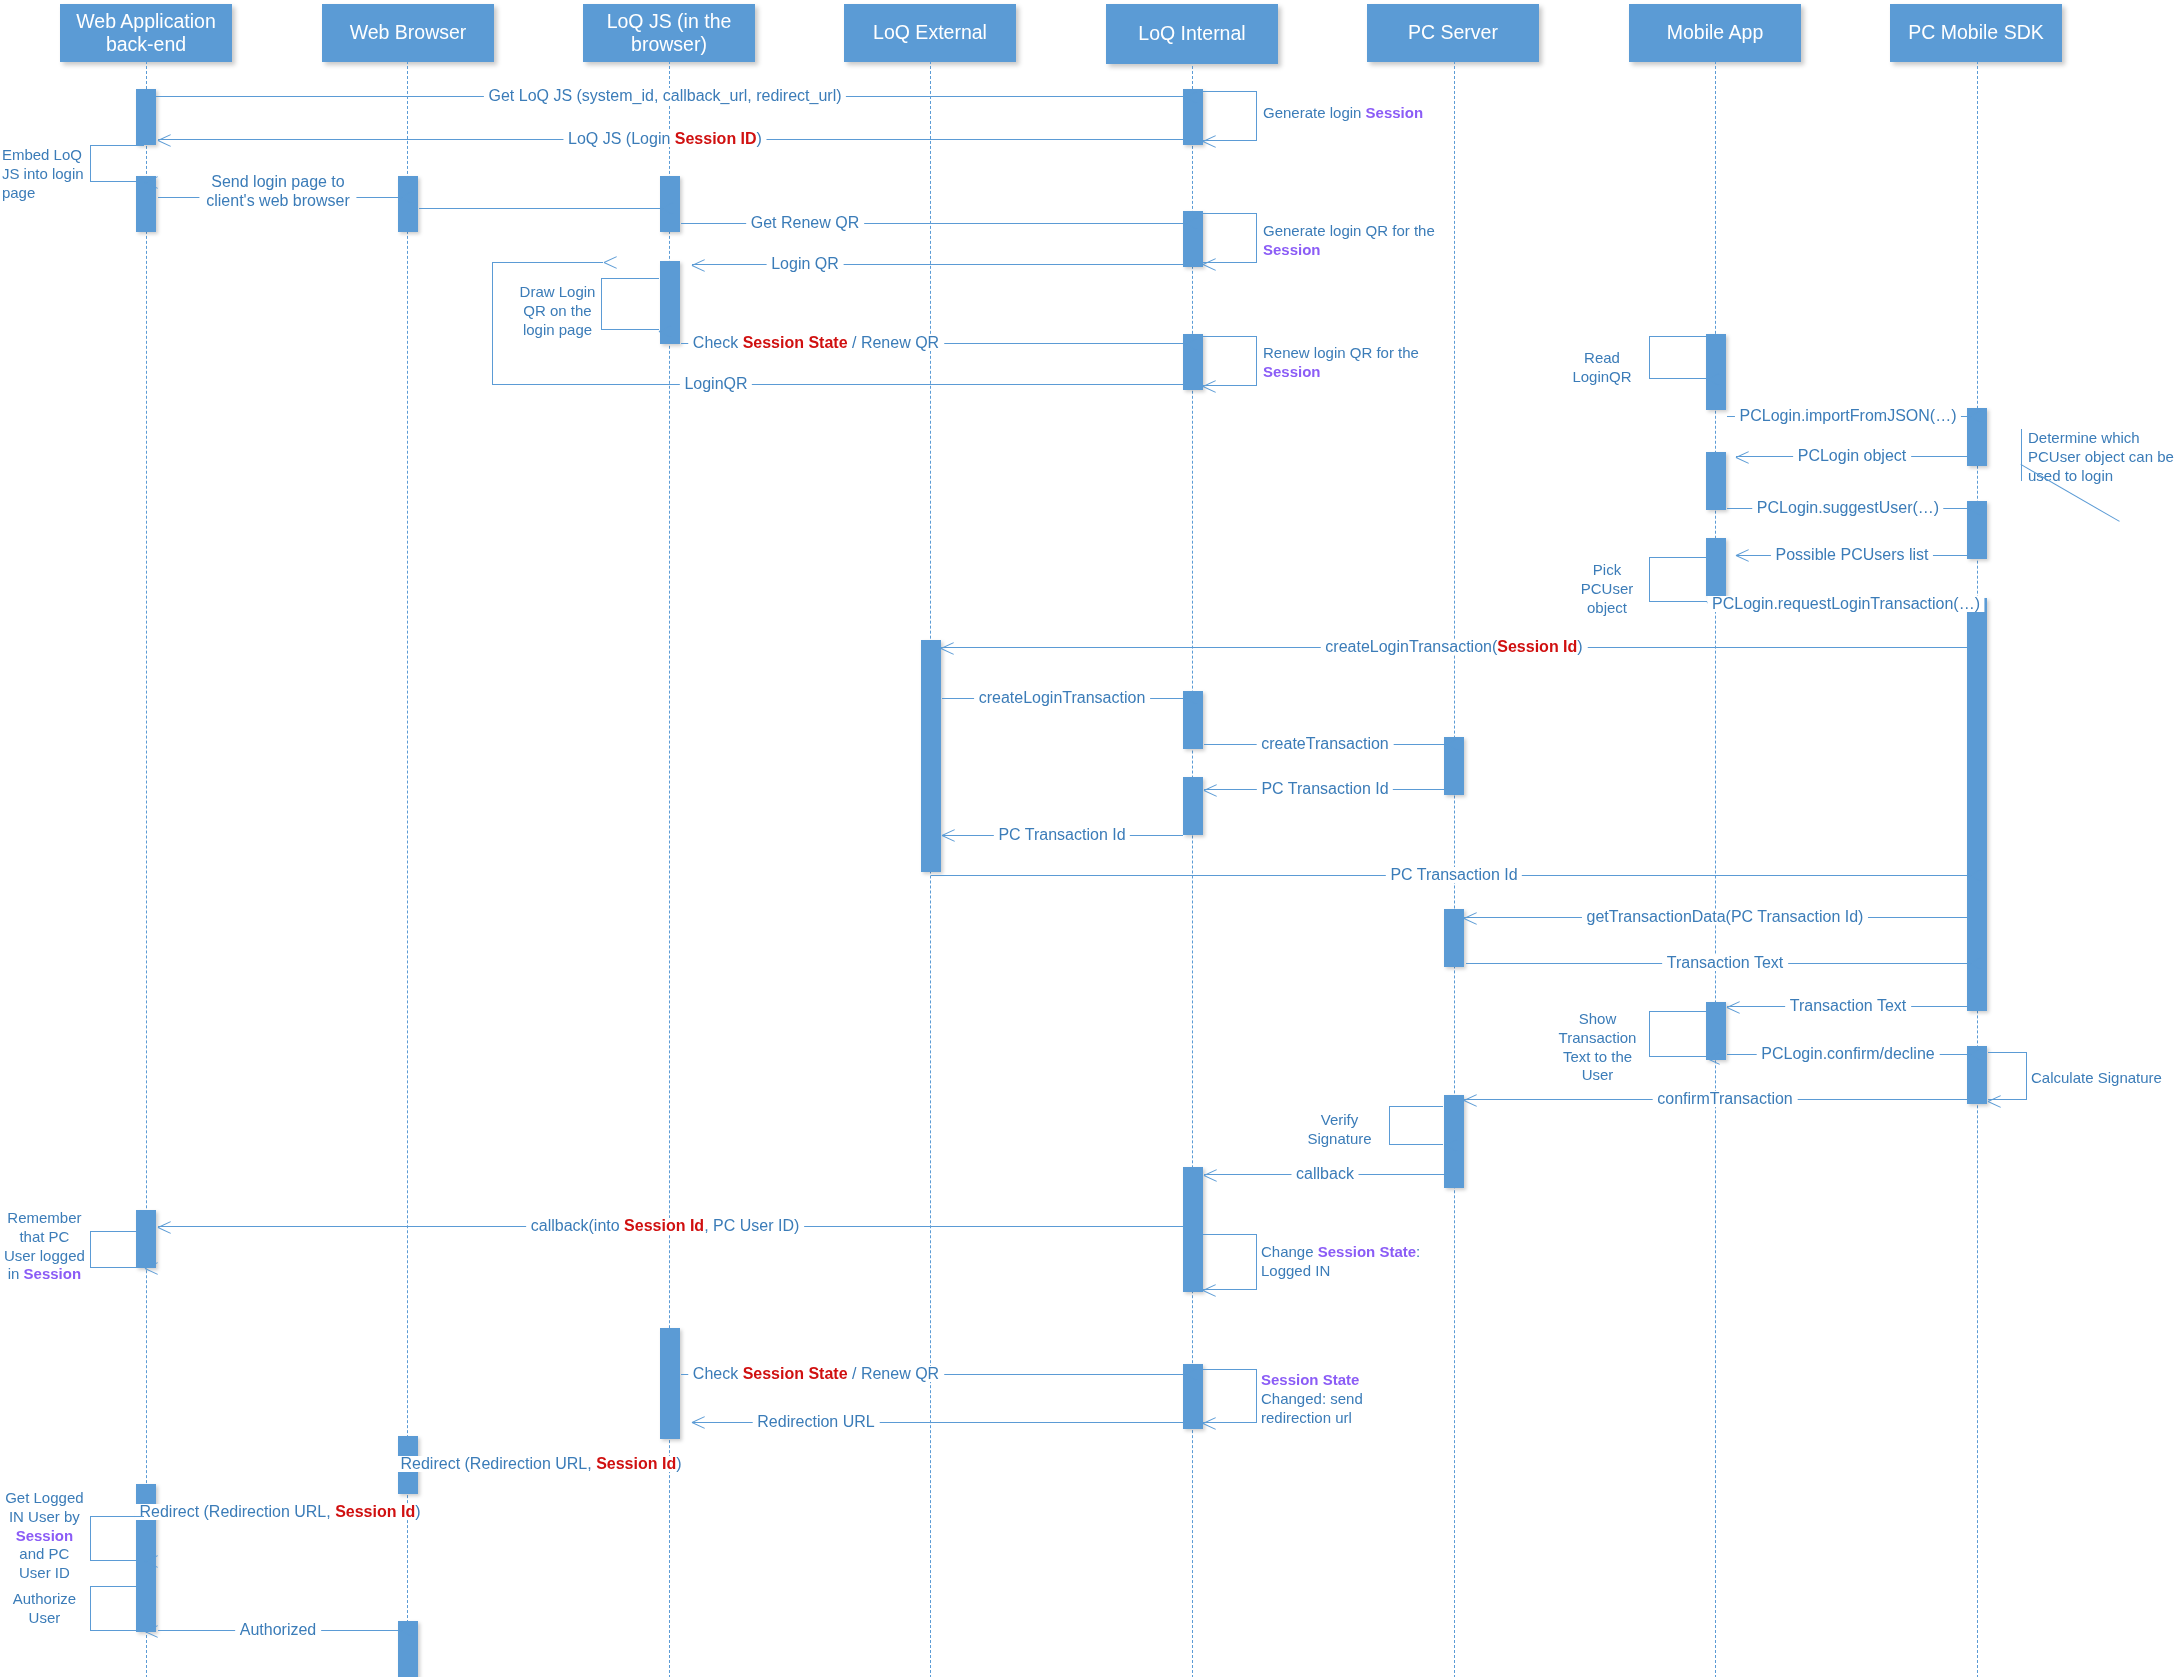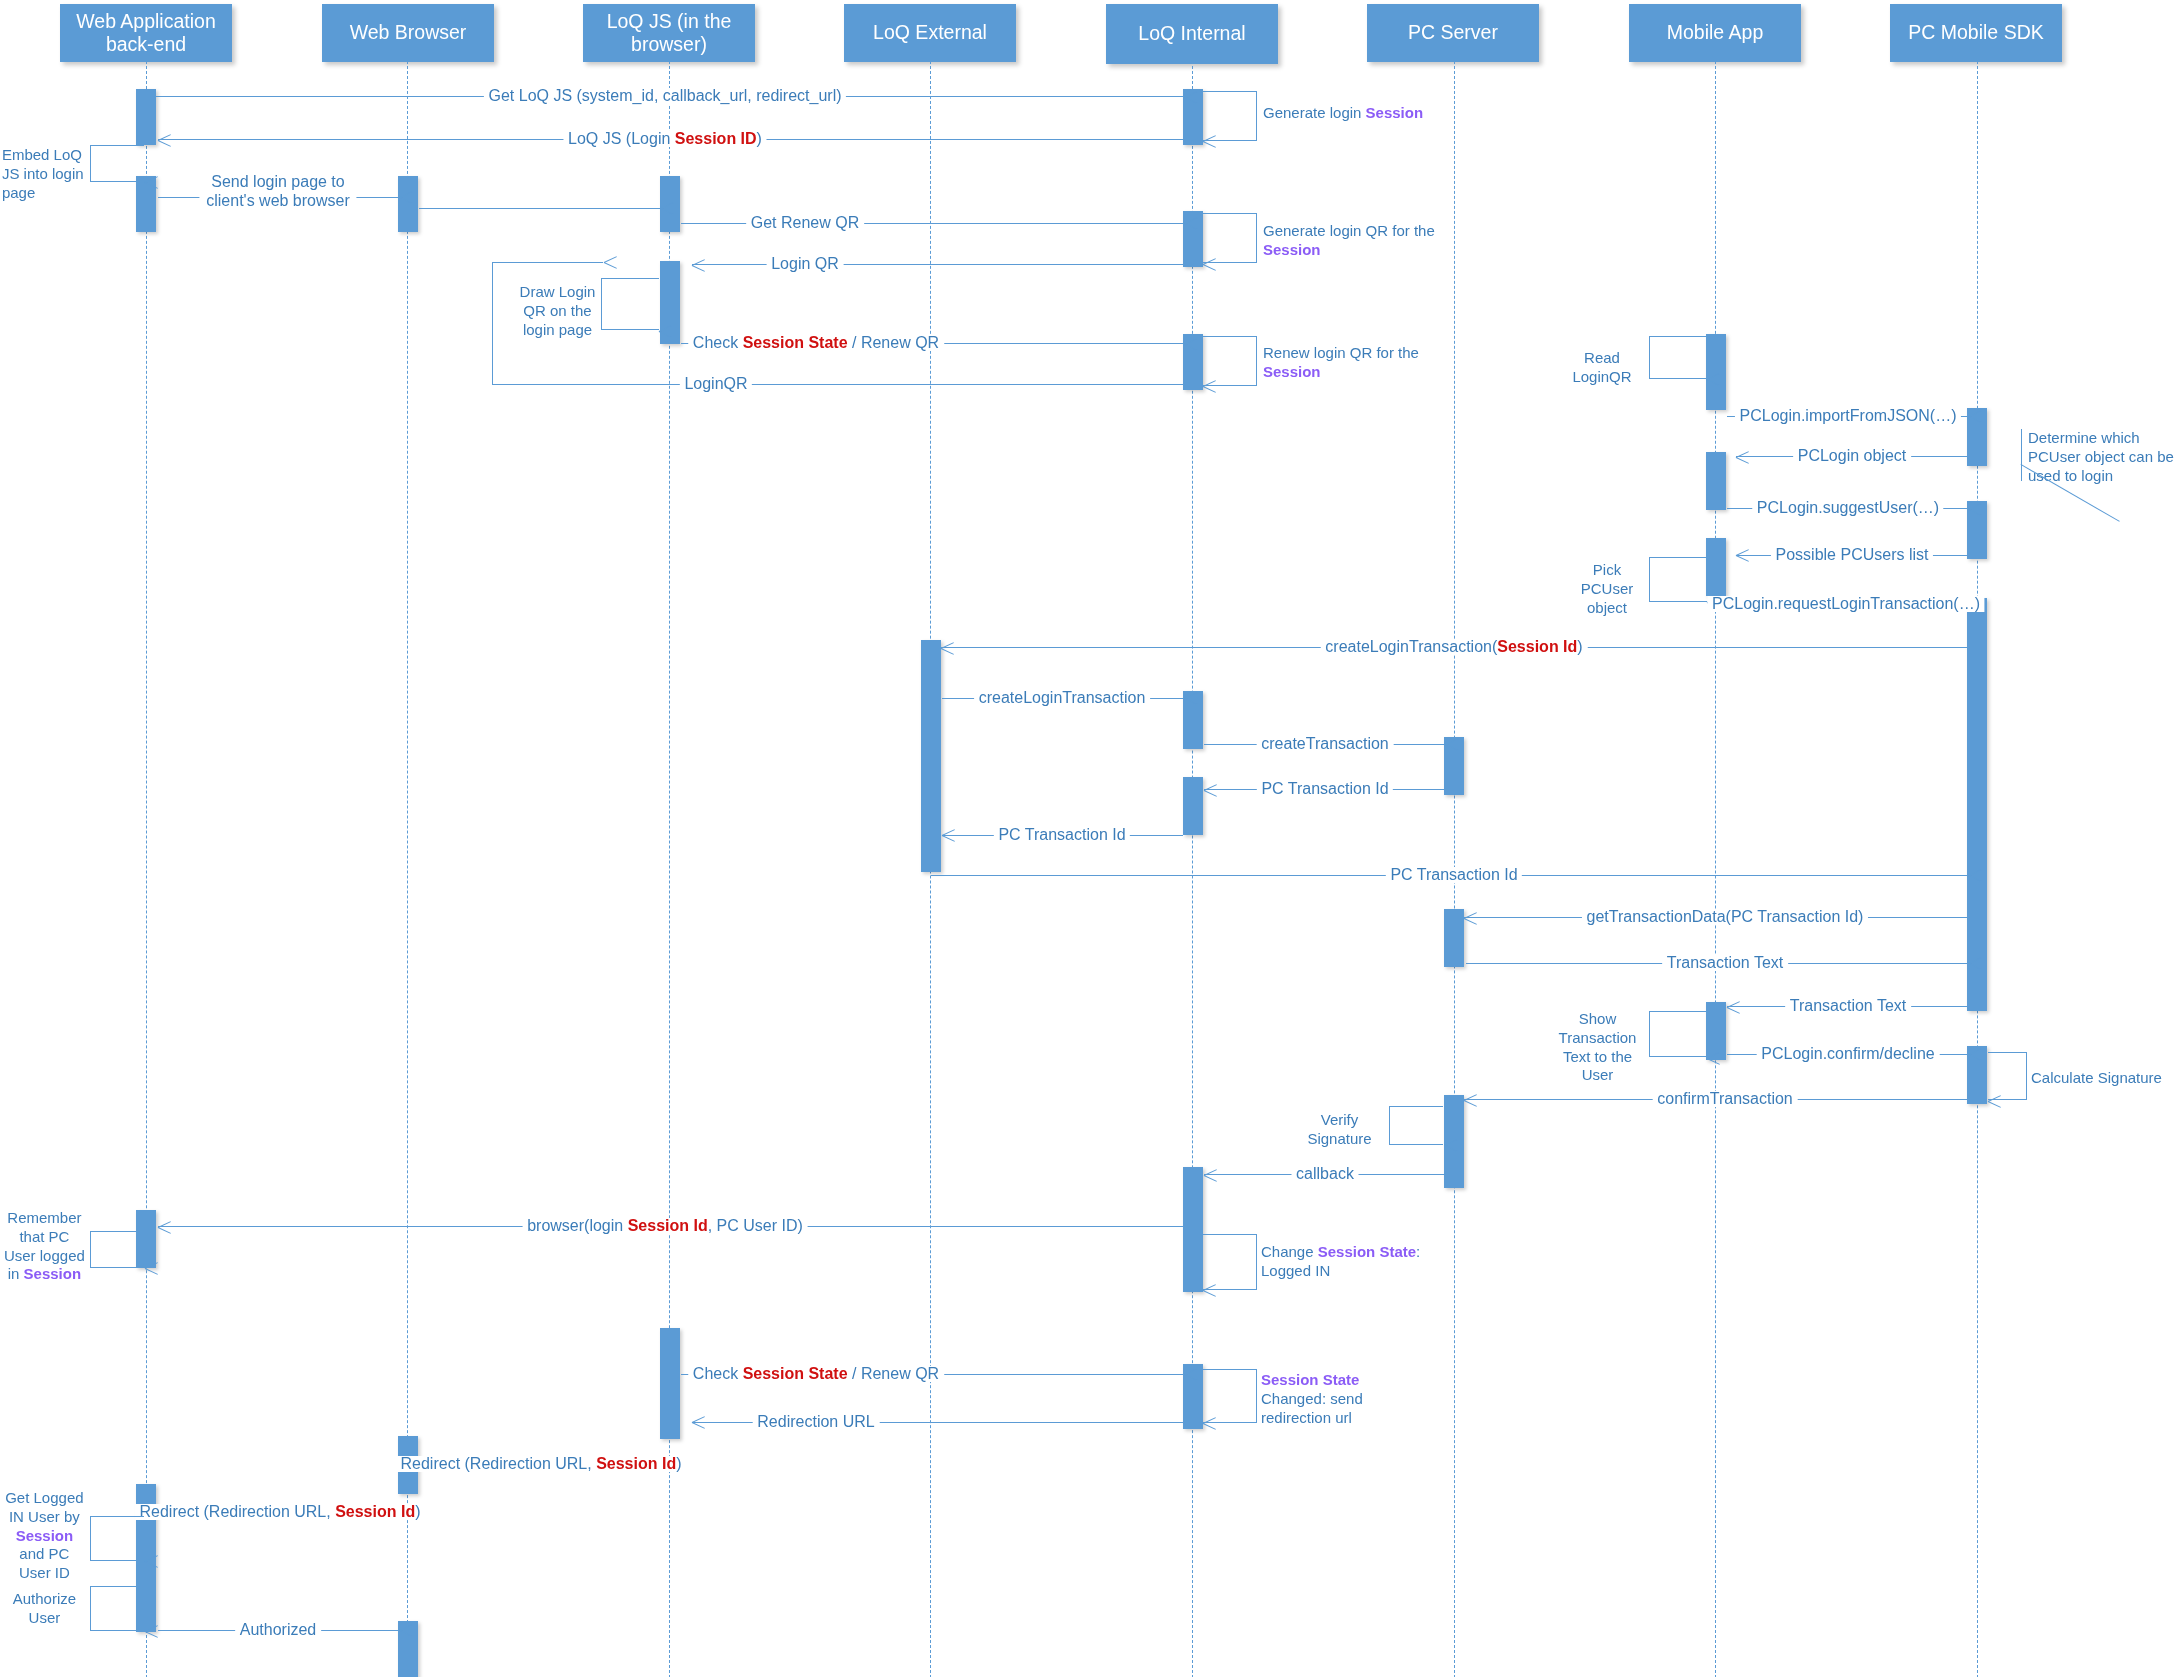--- a/index.html
+++ b/index.html
@@ -402,21 +402,21 @@
 
   <div class="msg" style="left:1204px;top:1174px;width:241px;"></div>
   <div class="ah left" style="left:1204px;top:1168px;"></div>
   <div class="msg-label" style="left:1325px;top:1174px;">
     <span>callback</span>
   </div>
 
   <div class="msg" style="left:158px;top:1226px;width:1026px;"></div>
   <div class="ah left" style="left:158px;top:1220px;"></div>
   <div class="msg-label" style="left:665px;top:1226px;">
-    <span>browser(login </span><span class="hl">Session Id</span><span>, PC User ID)</span>
+    <span>callback(into </span><span class="hl">Session Id</span><span>, PC User ID)</span>
   </div>
 
   <div class="selfmsg leftside" style="left:90px;top:1231px;width:54px;height:37px;"></div>
   <div class="ah right" style="left:131px;top:1261px;"></div>
   <div class="note center" style="left:1.9px;top:1209px;width:85px;">
     <span>Remember that PC User logged in </span><span class="hl">Session</span>
   </div>
 
   <div class="selfmsg" style="left:1203px;top:1234px;width:54px;height:56px;"></div>
   <div class="ah left" style="left:1203px;top:1283px;"></div>

